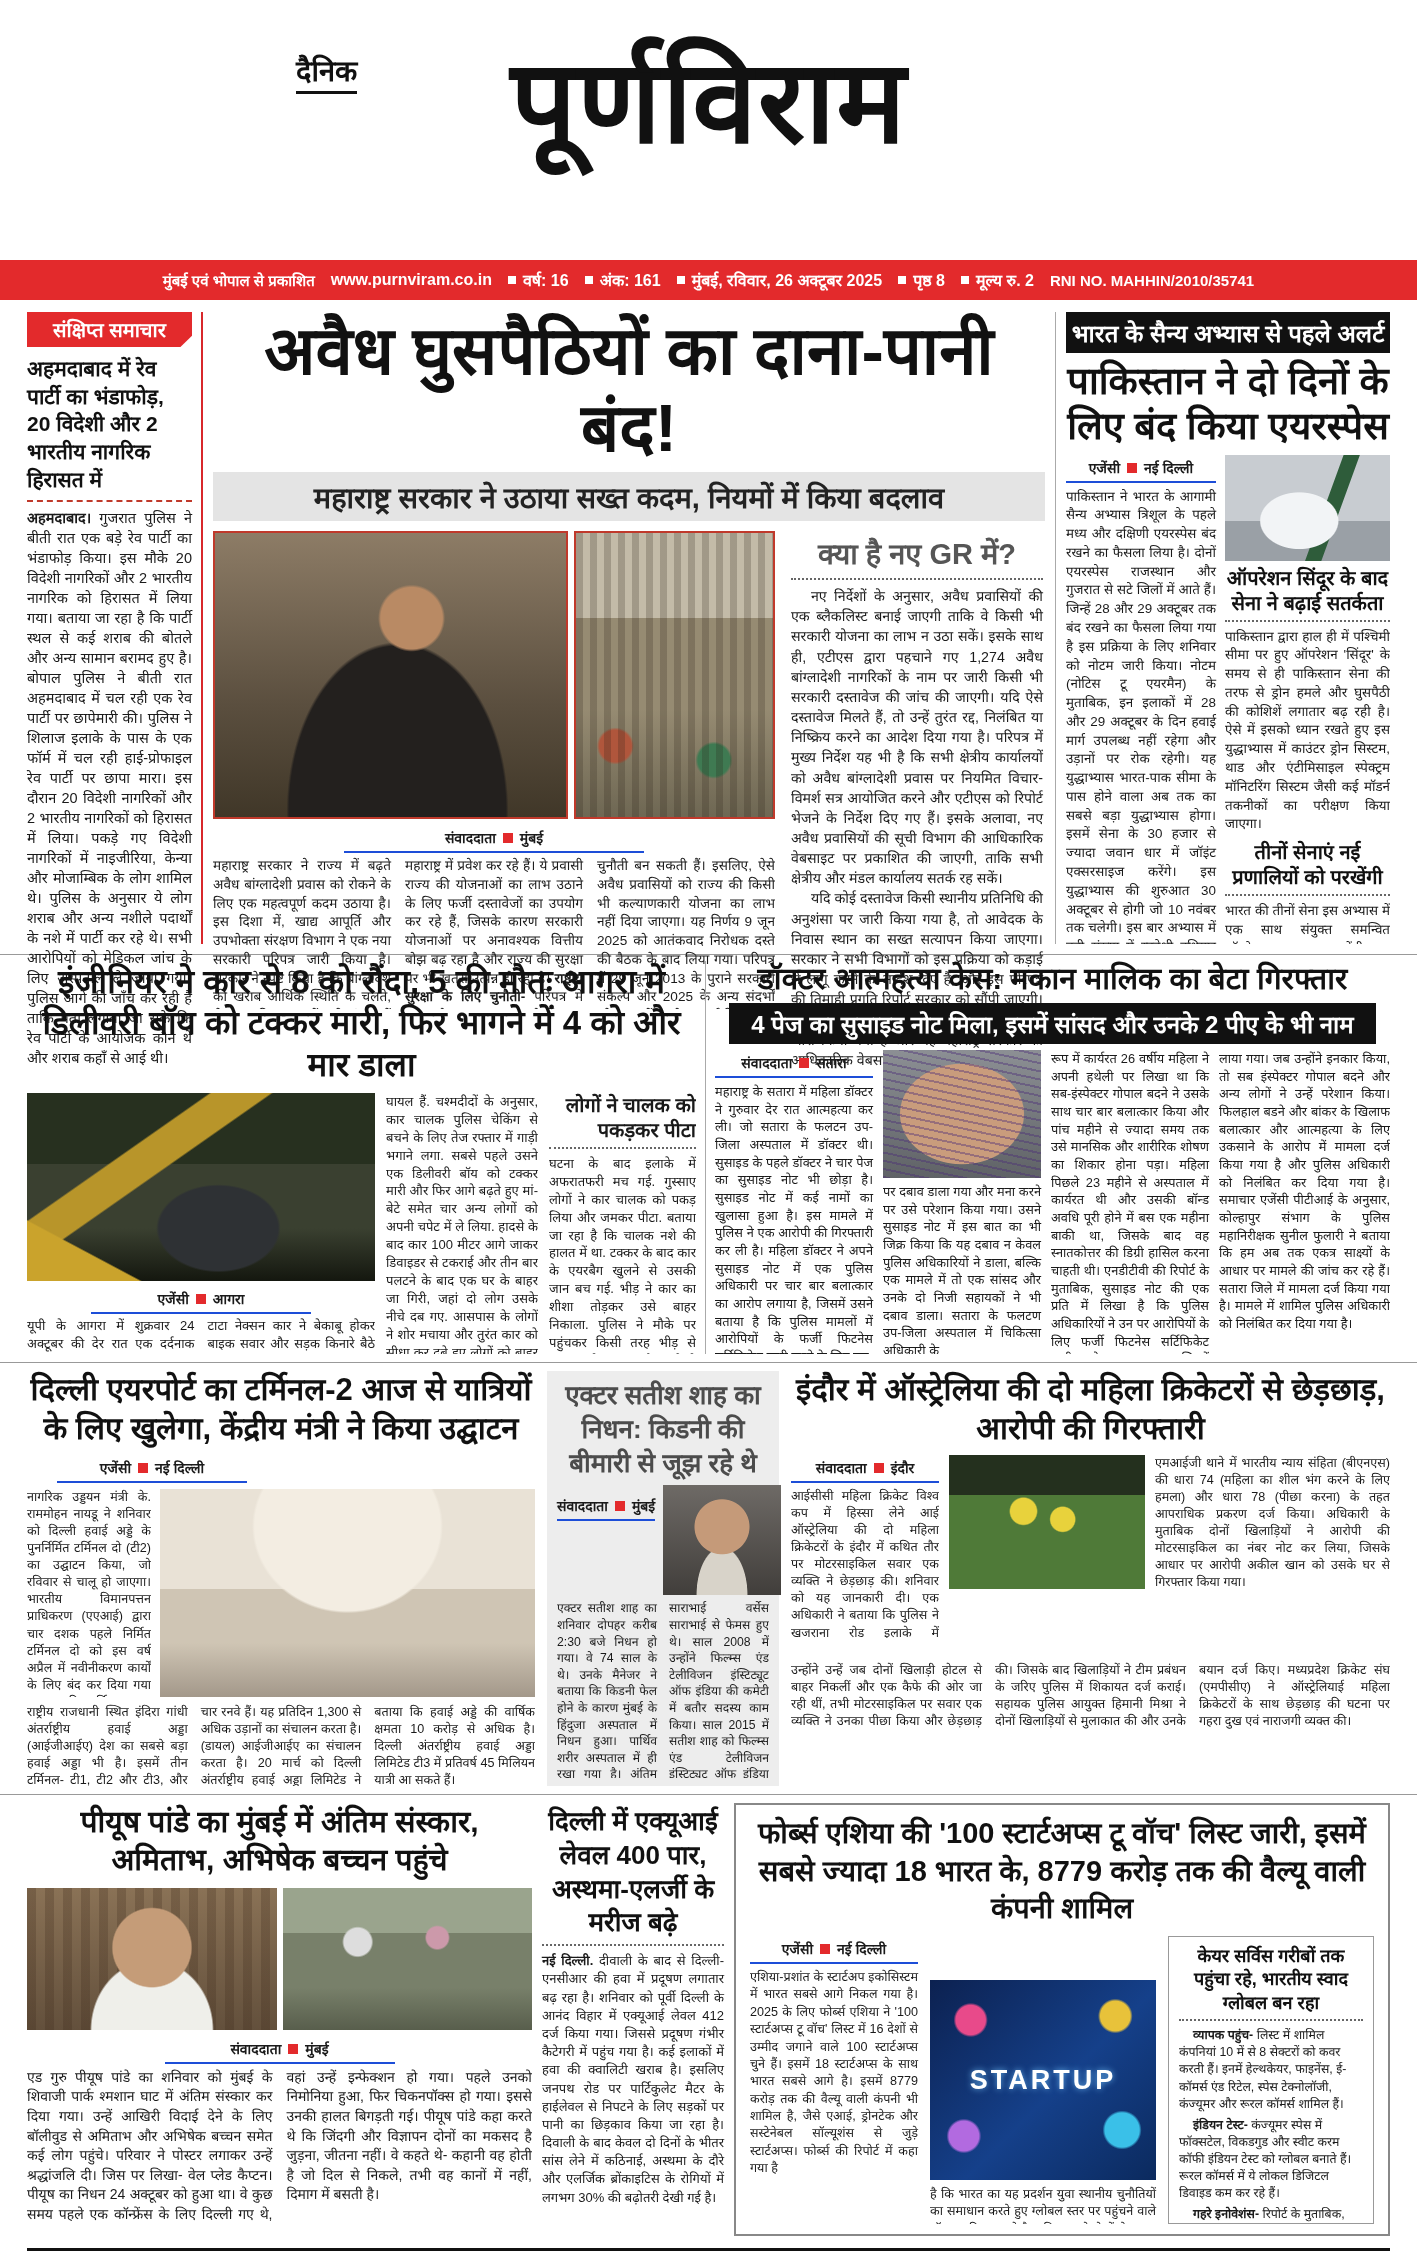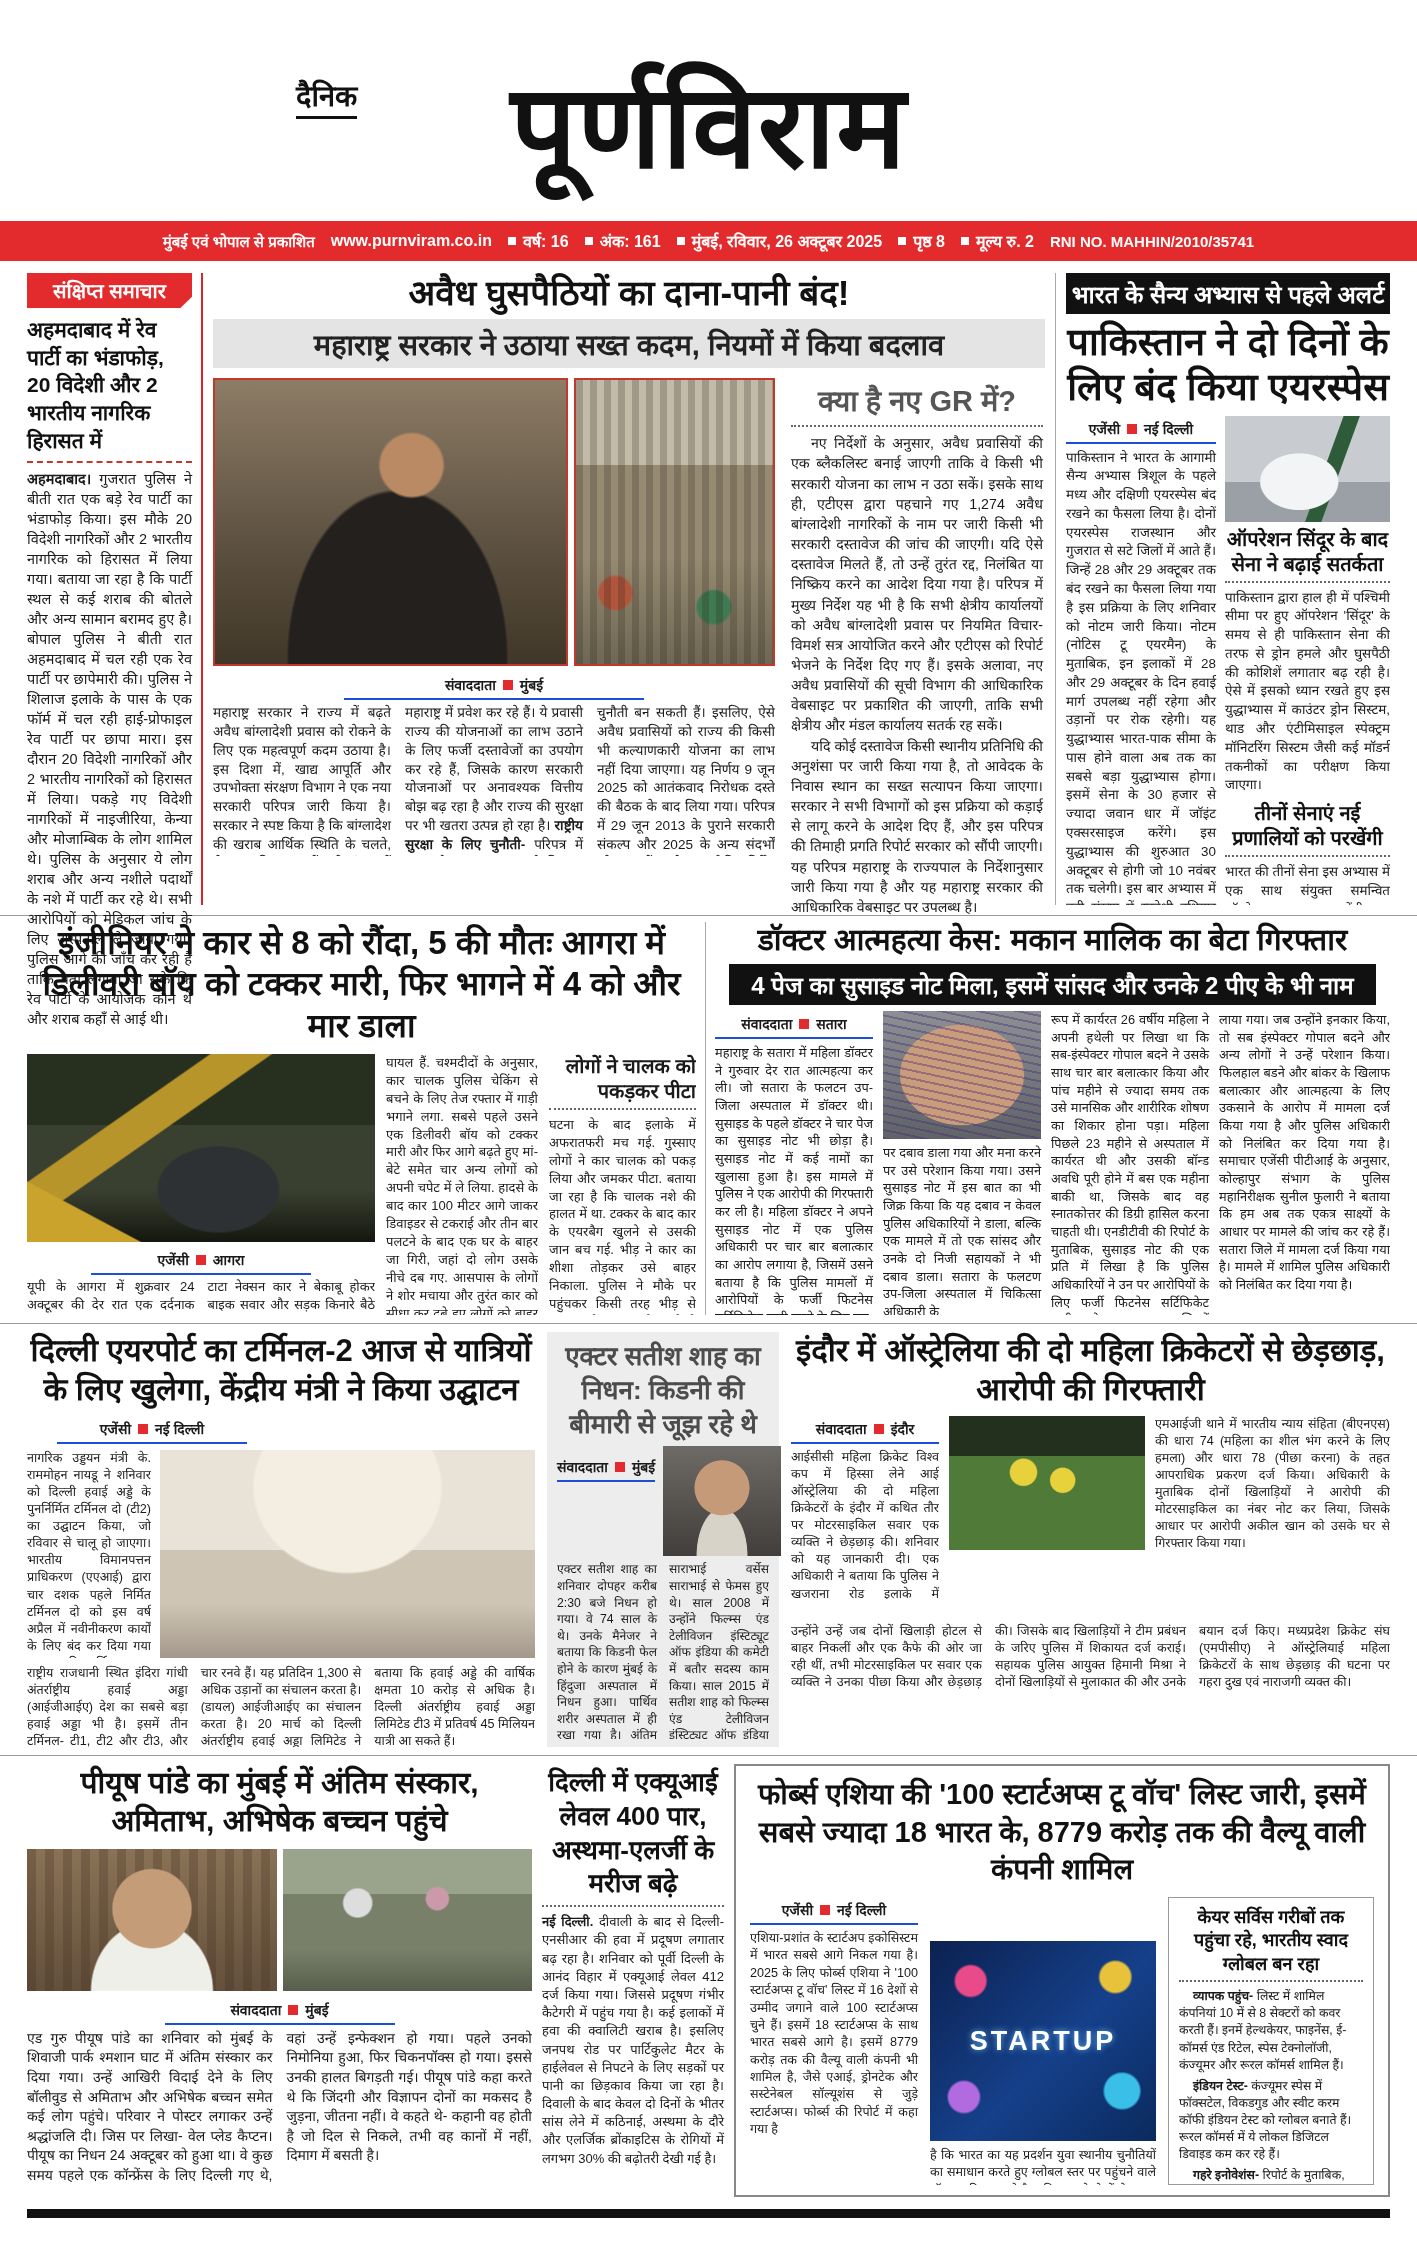--- a/index.html
+++ b/index.html
@@ -1,21 +1,21 @@
 <!DOCTYPE html>
 <html><head>
 <meta charset="utf-8">
 <style>
   * { box-sizing: border-box; margin: 0; padding: 0; }
   html,body { background:#fff; }
   .page { width:1417px; height:2251px; overflow:hidden; background:#fff;
           font-family:"Liberation Sans", sans-serif; color:#1a1a1a; position:relative; }
 
   
-  .masthead { height:196px; position:relative;margin-top:25px; }
+  .masthead { height:260px; position:relative; }
   .tagline { position:absolute; left:296px; top:50px; font-size:29px; font-weight:bold;
              border-bottom:3px solid #111; padding-bottom:2px; color:#111; }
   .title { text-align:center; font-size:116px; font-weight:800; line-height:1.05;
            padding-top:42px; color:#111; letter-spacing:1px; }
 
   .infobar { height:40px; background:#e32a2c; color:#fff; display:flex; align-items:center;
              justify-content:center; gap:16px; font-weight:bold; font-size:16px; }
   .infobar .mini { font-size:15px; }
   .isq { width:8px; height:8px; background:#fff; display:inline-block; margin-right:7px; }
   .ibit { display:flex; align-items:center; }
@@ -31,21 +31,21 @@
 
   
   .band1 { display:flex; padding:0 27px; margin-top:12px; height:632px; }
   .sidebar { width:176px; border-right:2px solid #d8272b; padding-right:9px; flex-shrink:0; }
   .sb-head { background:#e32a2c; color:#fff; font-weight:bold; font-size:20px; text-align:center;
              padding:4px 6px; clip-path:polygon(0 0,100% 0,100% 68%,93% 100%,0 100%); margin-bottom:8px; }
   .sb-title { font-weight:800; font-size:21px; line-height:1.32; color:#111;
               border-bottom:2px dashed #c0392b; padding-bottom:6px; margin-bottom:6px; }
   .sb-body { font-size:14.5px; line-height:1.38; }
   .lead-main { width:852px; padding:0 10px; }
-  .lead-main h1 { font-size:35px; line-height:1.15; text-align:center; }
+  .lead-main h1 { font-size:67px; line-height:1.15; text-align:center; }
   .subbar { background:#e4e4e4; font-size:29px; font-weight:800; color:#222; text-align:center;
             padding:5px 4px; margin-top:6px; }
   .lead-row { display:flex; gap:10px; margin-top:10px; height:478px; }
   .lead-left { width:562px; display:flex; flex-direction:column; }
   .lead-photos { display:flex; gap:6px; height:288px; }
   .ph-politician { flex:1.78; border:2px solid #c0392b;
      background: radial-gradient(circle at 56% 30%, #b98a64 0 11%, rgba(0,0,0,0) 12%),
                  radial-gradient(ellipse at 52% 98%, #23201e 0 42%, rgba(0,0,0,0) 43%),
                  linear-gradient(180deg,#8d7c66,#5b4f3f 60%,#403728); }
   .ph-crowd { flex:1; border:2px solid #c0392b;

